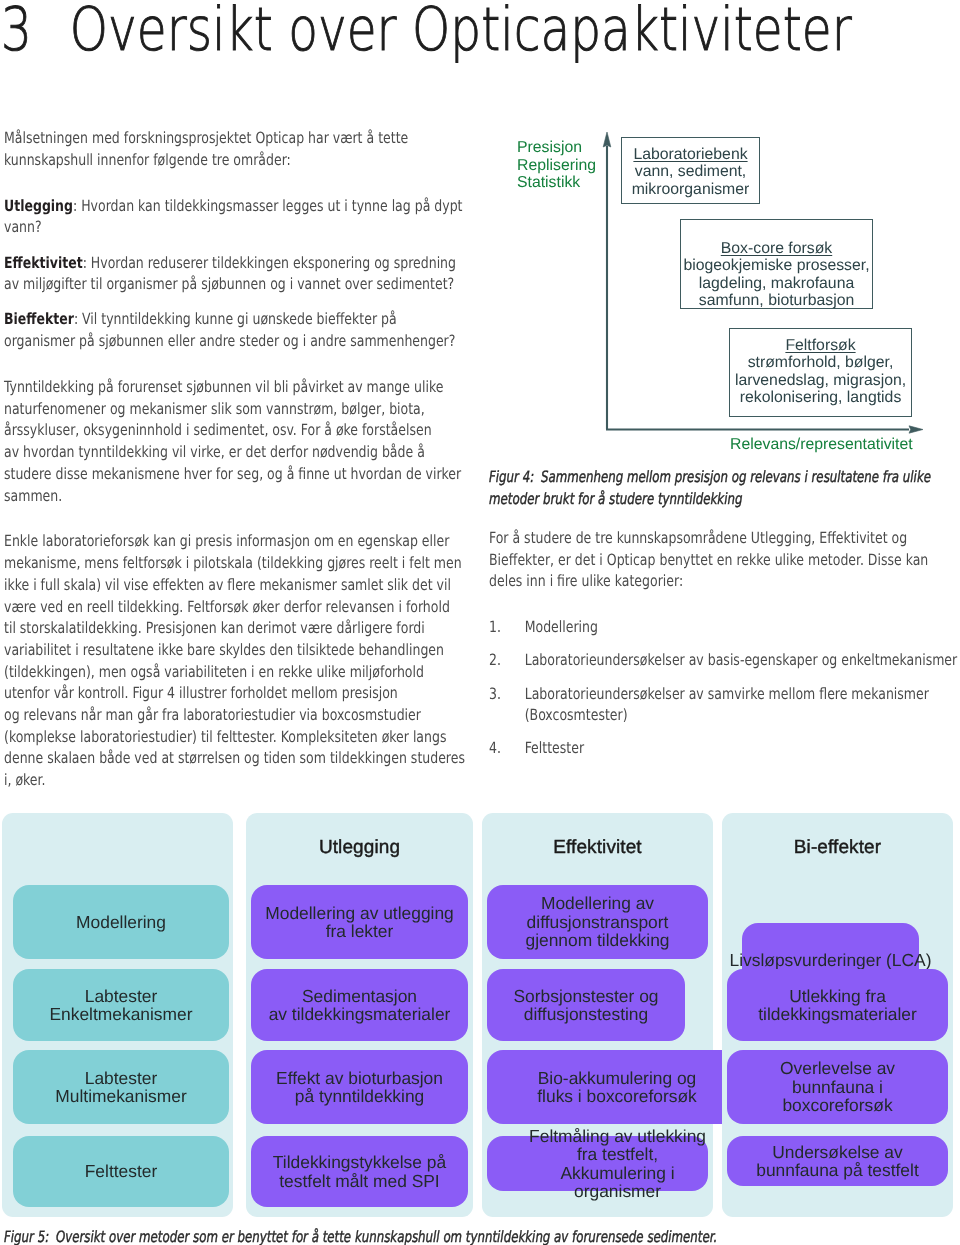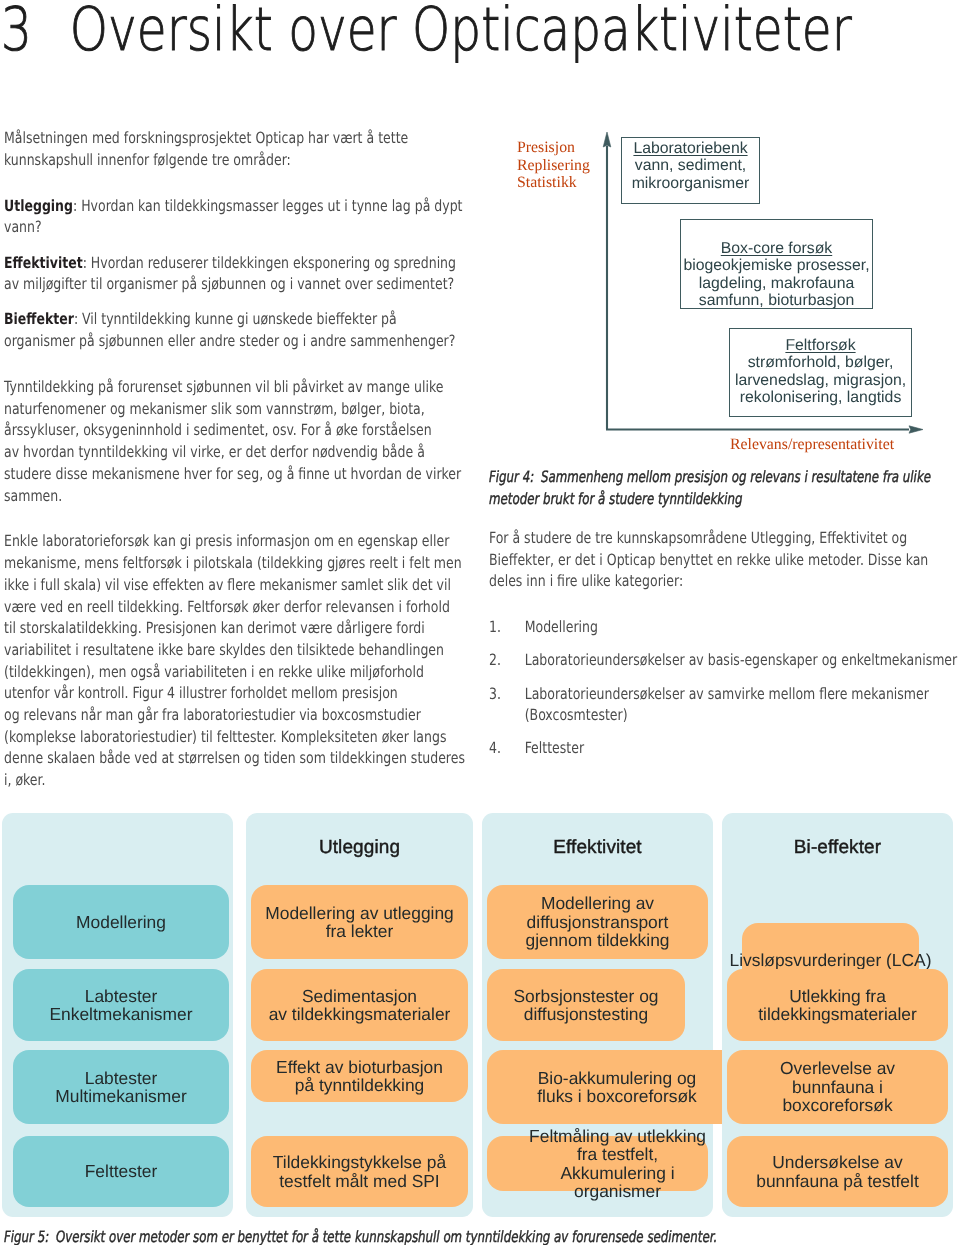--- a/index.html
+++ b/index.html
@@ -34,42 +34,42 @@
        -webkit-text-stroke:0.4px #2b2b2b;
        white-space:nowrap;transform:scaleX(.842);transform-origin:0 0;}
   .cap .lbl{margin-right:8px;}
 
   
   #fig4{position:absolute;left:489px;top:128px;width:466px;height:320px;}
   .dbox{position:absolute;border:1.5px solid #3f5b5e;box-sizing:border-box;
     color:#2e4448;font-family:"Liberation Sans",sans-serif;
     font-size:15.8px;line-height:17.4px;text-align:center;letter-spacing:0;white-space:nowrap;}
   .dbox u{text-decoration:underline;text-underline-offset:2px;}
-  .axlab{position:absolute;color:#c2410c;font-family:Liberation Serif, serif;
+  .axlab{position:absolute;color:#15803d;font-family:Liberation Sans, sans-serif;
     font-size:15.8px;line-height:17.5px;letter-spacing:0;}
 
   #ylab{left:28px;top:11px;}
   #xlab{left:241px;top:308px;white-space:nowrap;}
-  #dbox1{left:132px;top:9px;width:139px;height:67px;padding-top:2px;}
+  #dbox1{left:132px;top:9px;width:139px;height:67px;padding-top:8px;}
   #dbox2{left:191px;top:91px;width:193px;height:90px;padding-top:20px;}
   #dbox3{left:240px;top:200px;width:183px;height:89px;padding-top:8px;}
 
   #fig4cap{position:absolute;left:489px;top:466px;}
 
   
   #fig5{position:absolute;left:0px;top:813px;width:960px;height:404px;}
   .panel{position:absolute;top:0;height:404px;background:#d9eef1;border-radius:11px;}
   .hdr{position:absolute;width:100%;text-align:center;color:#1b1b1b;
     font-family:"Liberation Sans",sans-serif;font-weight:400;font-size:19px;
     -webkit-text-stroke:0.42px #1b1b1b;letter-spacing:.1px;}
   .cell{position:absolute;border-radius:16px;display:flex;align-items:center;justify-content:center;
     text-align:center;color:#232a2b;font-family:"Liberation Sans",sans-serif;
     font-size:17.4px;line-height:18.4px;box-sizing:border-box;padding:0 2px;letter-spacing:0;white-space:nowrap;}
   .teal{background:#82d0d6;}
-  .white{background:#fdba74;}
+  .white{background:#8b5cf6;}
   #fig5cap{position:absolute;left:4px;top:1226px;}
 </style>
 </head>
 <body>
 
 <div id="page">
 
   <div id="title-row">
     <span id="title-num">3</span><span id="title-text">Oversikt over Opticapaktiviteter</span>
   </div>
@@ -147,21 +147,21 @@
         </div>
       </div>
       <div class="panel" style="left: 246px; width: 227px;">
         <div class="hdr" style="top: 24px;">Utlegging</div>
         <div class="cell white" style="left: 5px; width: 217px; top: 72px; height: 74px;">
           <div>Modellering av utlegging<br>fra lekter</div>
         </div>
         <div class="cell white" style="left: 5px; width: 217px; top: 156px; height: 72px;">
           <div>Sedimentasjon<br>av tildekkingsmaterialer</div>
         </div>
-        <div class="cell white" style="left: 5px; width: 217px; top: 237px; height: 52px;">
+        <div class="cell white" style="left: 5px; width: 217px; top: 237px; height: 74px;">
           <div>Effekt av bioturbasjon<br>på tynntildekking</div>
         </div>
         <div class="cell white" style="left: 5px; width: 217px; top: 323px; height: 71px;">
           <div>Tildekkingstykkelse på<br>testfelt målt med SPI</div>
         </div>
       </div>
       <div class="panel" style="left: 482px; width: 231px;">
         <div class="hdr" style="top: 24px;">Effektivitet</div>
         <div class="cell white" style="left: 5px; width: 221px; top: 72px; height: 74px;">
           <div>Modellering av<br>diffusjonstransport<br>gjennom tildekking</div>
@@ -180,21 +180,21 @@
         <div class="hdr" style="top: 24px;">Bi-effekter</div>
         <div class="cell white" style="left: 20px; width: 177px; top: 72px; height: 74px; margin-top: 38px;">
           <div>Livsløpsvurderinger (LCA)</div>
         </div>
         <div class="cell white" style="left: 5px; width: 221px; top: 156px; height: 72px;">
           <div>Utlekking fra<br>tildekkingsmaterialer</div>
         </div>
         <div class="cell white" style="left: 5px; width: 221px; top: 237px; height: 74px; text-align: center;">
           <div>Overlevelse av<br>bunnfauna i<br>boxcoreforsøk</div>
         </div>
-        <div class="cell white" style="left: 5px; width: 221px; top: 323px; height: 71px; text-align: center;">
+        <div class="cell white" style="left: 5px; width: 221px; top: 323px; height: 50px; text-align: center;">
           <div>Undersøkelse av<br>bunnfauna på testfelt</div>
         </div>
       </div>
     </div>
 
   <div id="fig5cap" class="cap"><span class="lbl">Figur 5:</span><span>Oversikt over metoder som er benyttet for å tette kunnskapshull om tynntildekking av forurensede sedimenter.</span></div>
 
 </div>
 
 </body></html>

